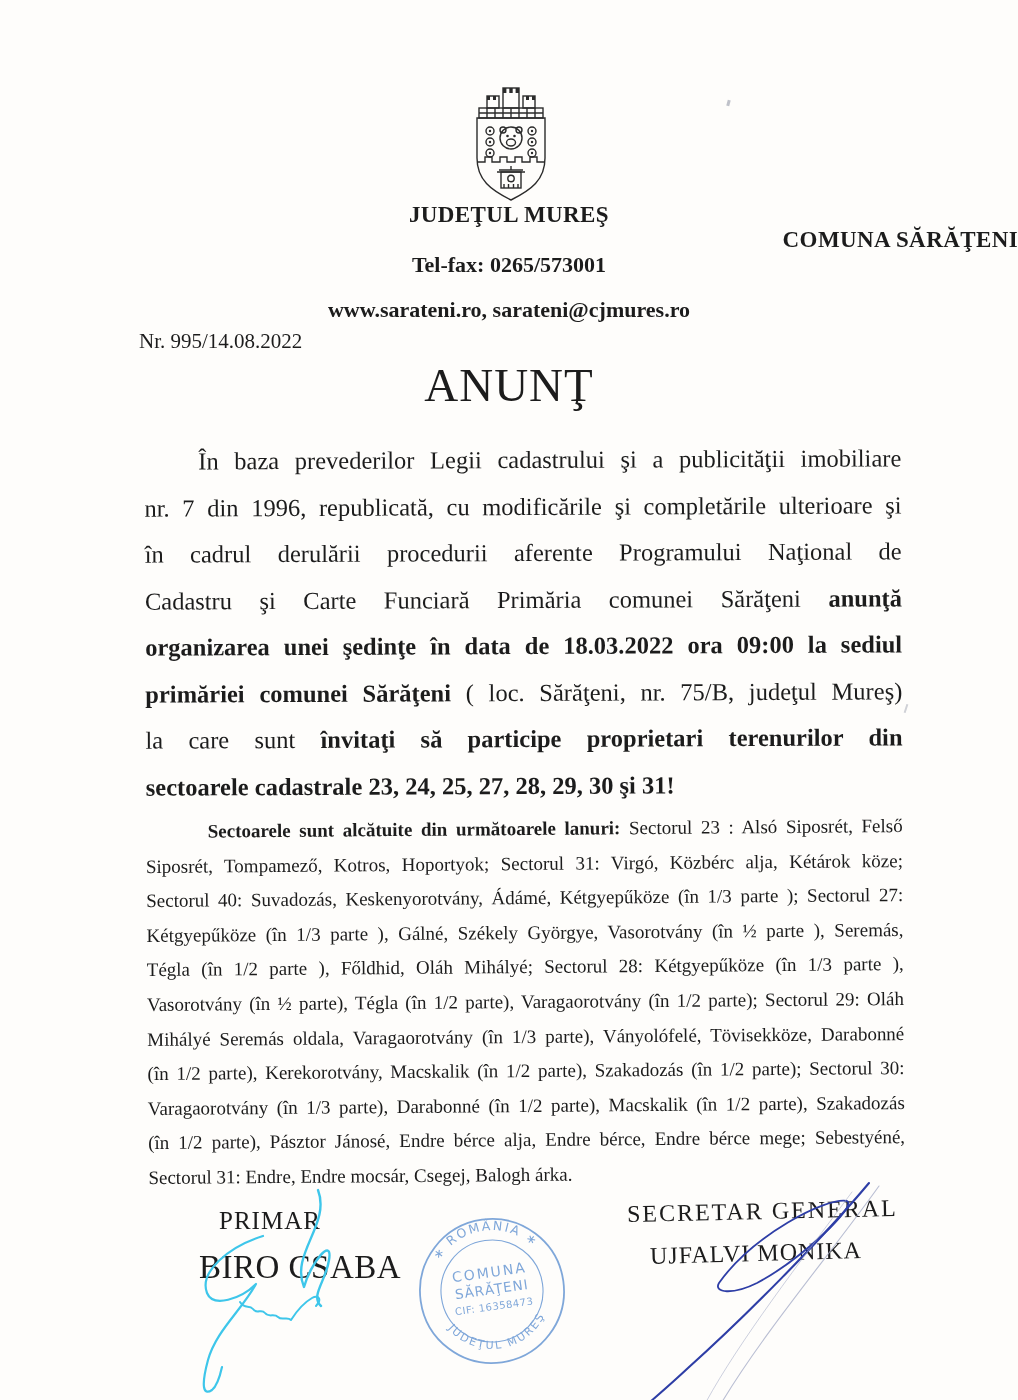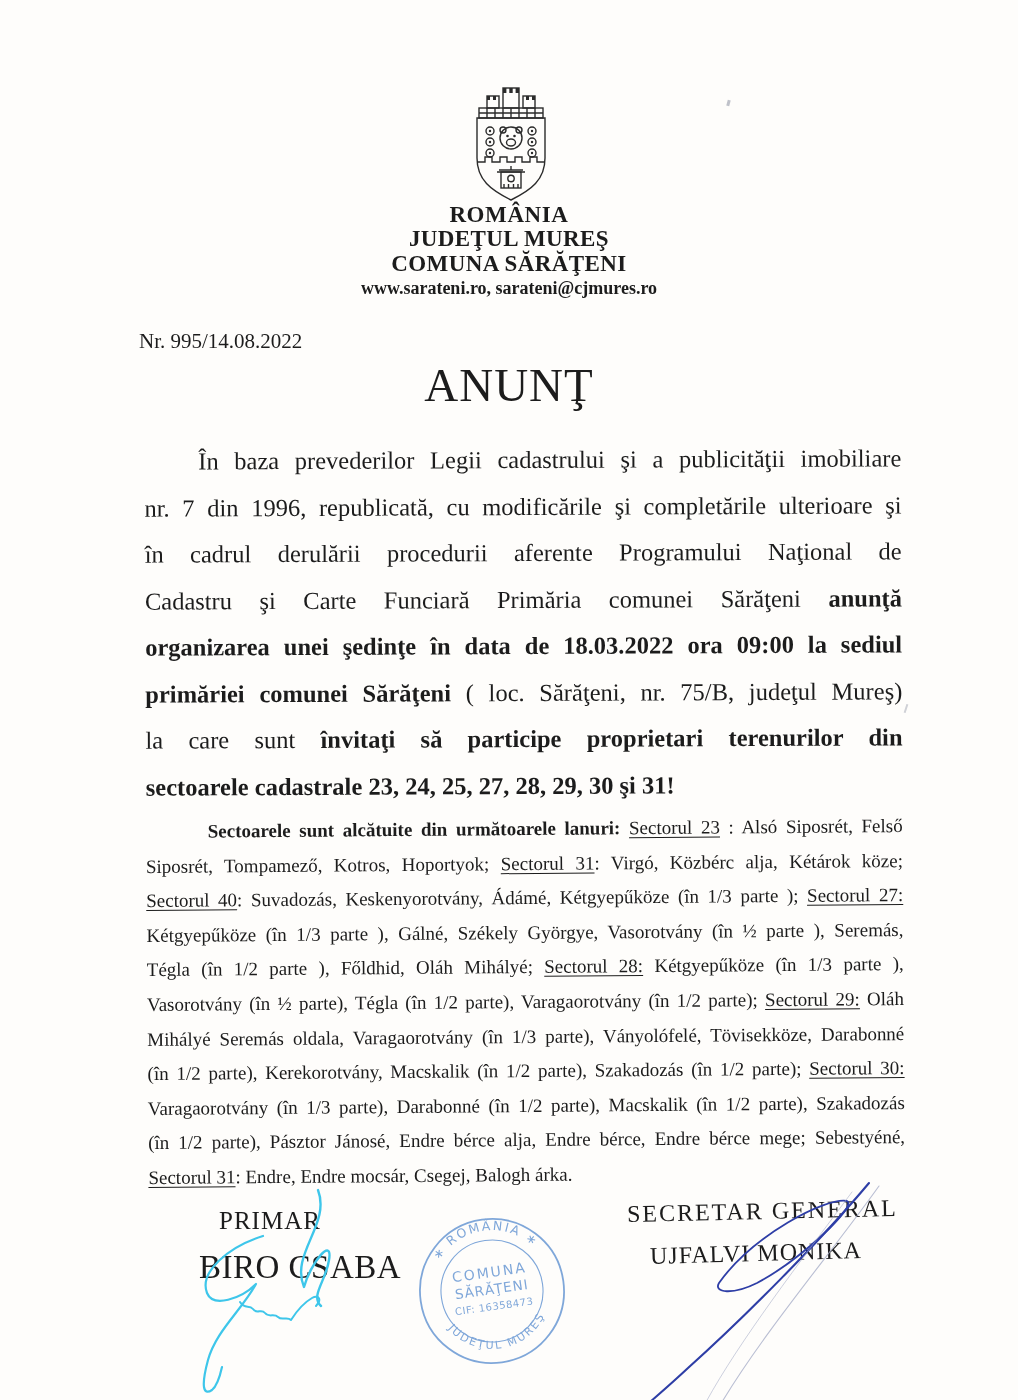--- a/index.html
+++ b/index.html
@@ -7,39 +7,39 @@
     position:relative; width:1018px; height:1400px; overflow:hidden;
     background:var(--paper,#fefefe);
     color:var(--ink,#1c1c1c);
     font-family:"Liberation Serif","DejaVu Serif",serif;
   }
   
   .coat{position:absolute; left:463px; top:86px;}
   .letterhead{position:absolute; top:203px; left:0; width:100%; text-align:center; font-weight:bold;}
   .lh-country{font-size:23px; line-height:24px; letter-spacing:.6px;}
   .lh-county{font-size:23px; line-height:24px; letter-spacing:.4px;}
-  .lh-commune{font-size:23px; line-height:25px; letter-spacing:.4px;}
+  .lh-commune{font-size:23px; line-height:25px; letter-spacing:.4px;text-align:right;}
   .lh-telfax{font-size:22px; line-height:26px;}
-  .lh-web{font-size:18px; line-height:24px;}
+  .lh-web{font-size:22px; line-height:24px;margin-top:20px;}
   .refnum{position:absolute; left:139px; top:329px; font-size:21px;}
   .title{position:absolute; top:358px; left:0; width:100%; text-align:center;
          font-size:47px; font-weight:normal; letter-spacing:1px;}
   
   .body-para{position:absolute; left:145px; top:437px; width:757px; font-size:24.5px;
              transform:rotate(-0.25deg);}
   .body-para .jline{line-height:46.5px;}
   .body-para .indent{text-indent:54px;}
   .sectors-para{position:absolute; left:147px; top:812px; width:757px; font-size:19px;
                 transform:rotate(-0.45deg);}
   .sectors-para .jline{line-height:34.6px;}
   .sectors-para .indent{text-indent:62px;}
   .jline{text-align:justify; text-align-last:justify;}
   .jline.last{text-align-last:left;}
   .b{font-weight:bold;}
-  .u{text-decoration:underline; text-underline-offset:3px;}
+  .u{text-underline-offset:3px;}
   
   .sig{position:absolute; white-space:nowrap;}
   .sig-primar-role{left:219px; top:1207px; font-size:25px; letter-spacing:1px;}
   .sig-primar-name{left:199px; top:1249px; font-size:33px; letter-spacing:.5px;}
   .sig-sec-role{left:627px; top:1198px; font-size:24px; letter-spacing:2px; transform:rotate(-1.3deg);}
   .sig-sec-name{left:650px; top:1240px; font-size:24px; letter-spacing:1px; transform:rotate(-1.6deg);}
   .overlay{position:absolute; left:0; top:0; pointer-events:none;}
   .artifact{position:absolute; background:#8a8fa0; opacity:.55;}
   .a1{left:727px; top:100px; width:3px; height:6px; transform:rotate(15deg);}
   .a2{left:905px; top:704px; width:2px; height:9px; transform:rotate(18deg); opacity:.4;}
@@ -105,23 +105,23 @@
     <g>
       <path class="arms" d="M48,80 v4"></path>
       <path class="arms" d="M34,86 h28 M36,84 h24"></path>
       <rect class="arms" x="38" y="86" width="20" height="16"></rect>
       <circle class="arms" cx="48" cy="92.5" r="3.2"></circle>
       <path class="arms" stroke-width="0.9" d="M41,98 v4 M45.5,98 v4 M50.5,98 v4 M55,98 v4"></path>
     </g>
   </svg>
 
   <div class="letterhead">
-    <div class="lh-country">ROMÂNIA</div>
     <div class="lh-county">JUDEŢUL MUREŞ</div>
     <div class="lh-commune">COMUNA SĂRĂŢENI</div>
+    <div class="lh-telfax">Tel-fax: 0265/573001</div>
     <div class="lh-web">www.sarateni.ro, sarateni@cjmures.ro</div>
   </div>
 
   <div class="refnum">Nr. 995/14.08.2022</div>
 
   <div class="title">ANUNŢ</div>
 
   <div class="body-para">
       <div class="jline indent" style=""><span>În baza prevederilor Legii cadastrului şi a publicităţii imobiliare</span></div>
       <div class="jline" style=""><span>nr. 7 din 1996, republicată, cu modificările şi completările ulterioare şi</span></div>

